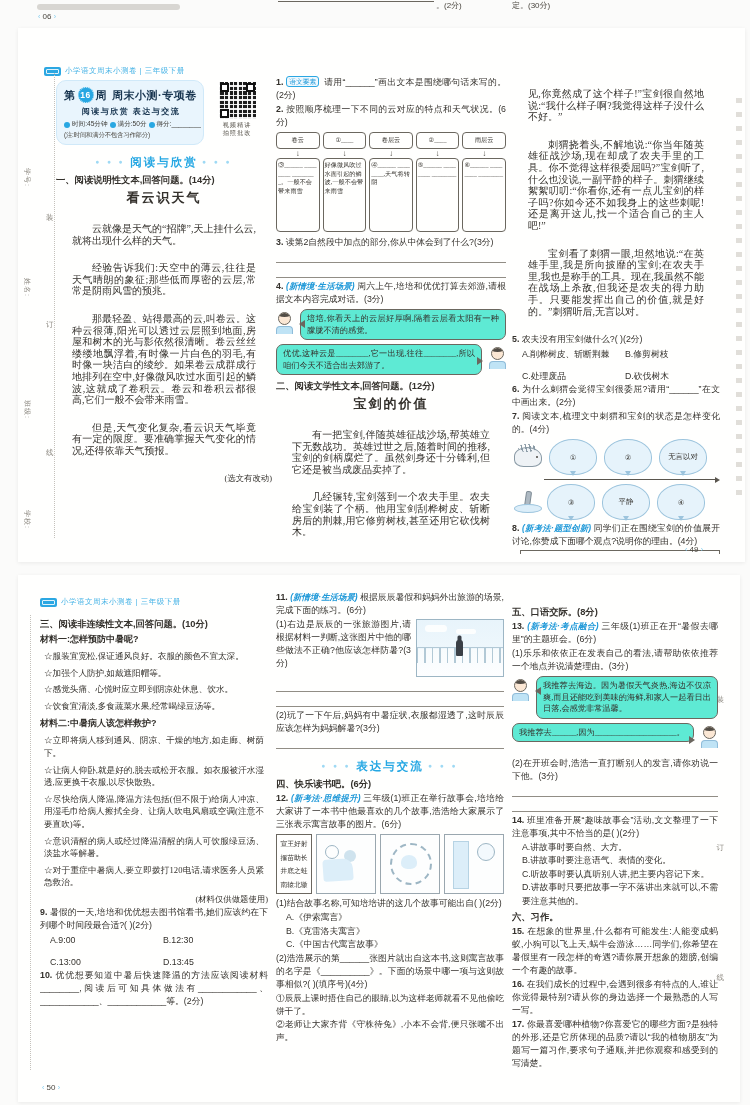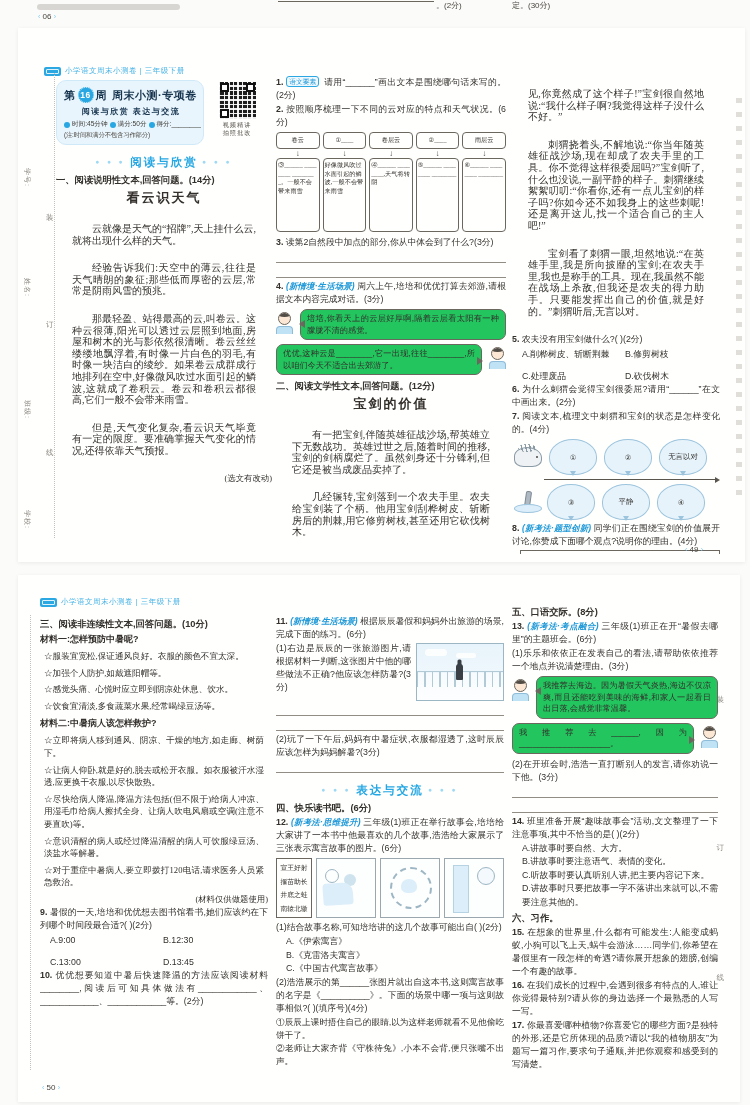--- a/index.html
+++ b/index.html
@@ -77,21 +77,21 @@
   
   .flow{display:flex;gap:3px;margin:3px 0 4px;}
   .fcell{flex:1;display:flex;flex-direction:column;align-items:center;min-width:0;}
   .fbox{border:1px solid #6b675f;border-radius:4px;width:100%;font-size:6.2px;line-height:8.5px;text-align:center;padding:2px 1px;box-sizing:border-box;font-family:"Liberation Serif", serif;word-break:break-all;}
   .fbox.ftop{height:17px;display:flex;align-items:center;justify-content:center;}
   .farrow{font-size:8px;line-height:9px;color:#4a463f;}
   .fbox.fbot{height:74px;text-align:left;}
 
   
   .dialog{position:relative;margin:3px 0 4px;min-height:30px;}
-  .dbubble{border:1px solid #6b675f;border-radius:7px;padding:3px 6px;font-size:8.2px;line-height:11.5px;font-family:Liberation Sans, sans-serif;background:#22c55e;position:relative;}
+  .dbubble{border:1px solid #6b675f;border-radius:7px;padding:3px 6px;font-size:8.2px;line-height:11.5px;font-family:Liberation Serif, serif;background:#5eead4;position:relative;}
   .dialog.av-left .dbubble{margin-left:24px;}
   .dialog.av-right .dbubble{margin-right:24px;}
   .dbubble.tail-left::after{content:"";position:absolute;left:-6px;top:10px;border:4px solid transparent;border-right:6px solid #6b675f;}
   .dbubble.tail-right::after{content:"";position:absolute;right:-6px;top:12px;border:4px solid transparent;border-left:6px solid #6b675f;}
   .avatar{position:absolute;width:17px;top:3px;}
   .dialog.av-left .avatar{left:0;}
   .dialog.av-right .avatar{right:0;}
   .avatar .head{width:11px;height:11px;border-radius:50%;background:#fbe7d4;border:1px solid #6b675f;margin:0 auto;position:relative;overflow:hidden;}
   .avatar .head::before{content:"";position:absolute;top:-3px;left:-2px;width:15px;height:7px;background:#514c45;border-radius:50%;}
   .avatar .torso{width:15px;height:7px;background:#bfe3f5;border:1px solid #8fbcd9;border-bottom:none;border-radius:4px 4px 0 0;margin:1px auto 0;}
@@ -374,21 +374,21 @@
       <span>B.12:30</span>
       <span>C.13:00</span>
       <span>D.13:45</span>
     </div>
     <p class="q">
       <span class="qn">10.</span>
       <span>优优想要知道中暑后快速降温的方法应该阅读材料________,阅读后可知具体做法有____________、____________、____________等。(2分)</span>
     </p>
   </div>
 
-  <div class="col" style="left:258px;top:40px;width:228px;height:485px;">
+  <div class="col" style="left:258px;top:16px;width:228px;height:485px;">
     <p class="q">
       <span class="qn">11.</span>
       <span class="tagi">(新情境·生活场景)</span>
       <span>根据辰辰暑假和妈妈外出旅游的场景,完成下面的练习。(6分)</span>
     </p>
     <div style="overflow:hidden;">
       <div class="tphoto">
         <div class="cloud"></div>
         <div class="rail"></div>
         <div class="boy"></div>

